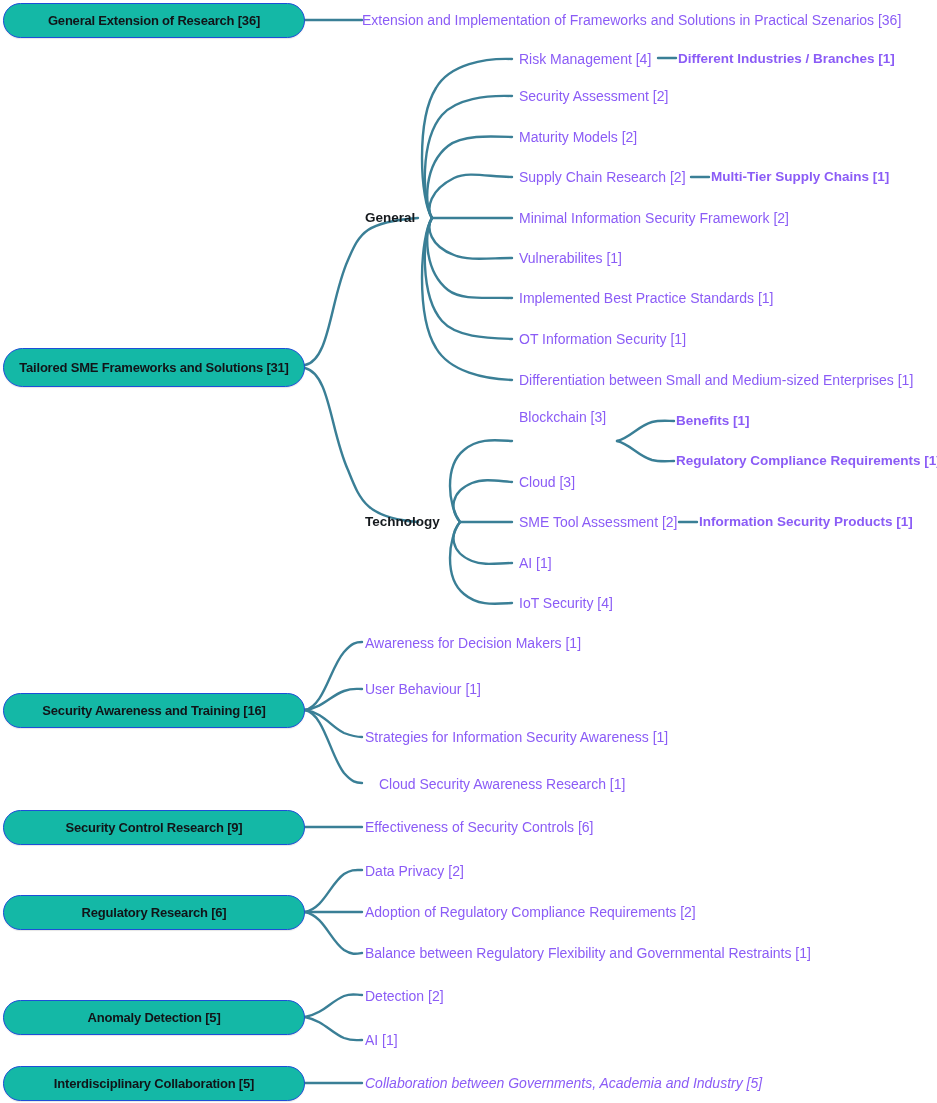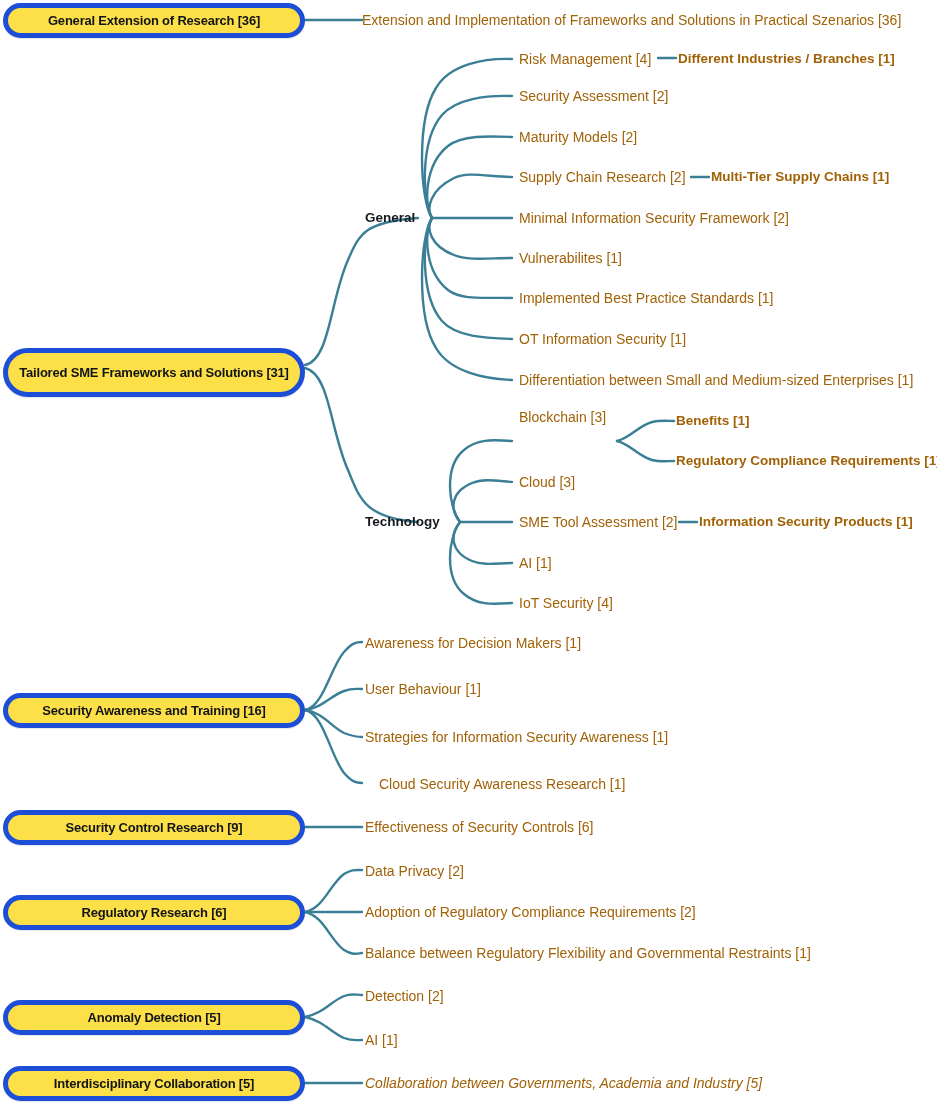--- a/index.html
+++ b/index.html
@@ -3,22 +3,22 @@
 <meta charset="utf-8">
 <title>Mind Map</title>
 <style>
   html,body{margin:0;padding:0;background:#ffffff;}
   body{width:937px;height:1103px;font-family:"Liberation Sans","DejaVu Sans",sans-serif;}
   #map{position:relative;width:937px;height:1103px;overflow:hidden;background:#fff;}
   svg.links{position:absolute;left:0;top:0;width:937px;height:1103px;}
   .pill{
     position:absolute;
     box-sizing:border-box;
-    background:#fde047;
-    border:5px solid #1d4ed8;
+    background:#14b8a6;
+    border:1px solid #1d4ed8;
     border-radius:999px;
     display:flex;align-items:center;justify-content:center;
     color:#111418;
     font-weight:bold;
     font-size:13px;
     letter-spacing:-0.2px;
     text-align:center;
     line-height:1.05;
     box-shadow:0 1px 1px rgba(0,0,0,0.10);
   }
@@ -26,21 +26,21 @@
   .branch-label{
     position:absolute;
     color:#15191d;
     font-weight:bold;
     font-size:13.5px;
     white-space:nowrap;
     line-height:1;
   }
   .leaf{
     position:absolute;
-    color:#a16207;
+    color:#8b5cf6;
     font-size:14px;
     white-space:nowrap;
     line-height:1;
     font-weight:normal;
   }
   .leaf.lvl3{font-weight:bold;font-size:13.5px;}
 </style>
 </head>
 <body>
 
@@ -92,21 +92,21 @@
       <path d="M305,1017 C324,1021 330,1032 344,1038 C352,1041 356,1040 362,1040"></path>
 
       <path d="M305,1083 L362,1083"></path>
     </g>
   </svg>
 
   <div class="pill" style="left:3px;top:3px;width:302px;height:35px;">
     <span>General Extension of Research [36]</span>
   </div>
 
-  <div class="pill" style="left:3px;top:348px;width:302px;height:49px;">
+  <div class="pill" style="left:3px;top:348px;width:302px;height:39px;">
     <span>Tailored SME Frameworks and Solutions [31]</span>
   </div>
 
   <div class="pill" style="left:3px;top:693px;width:302px;height:35px;">
     <span>Security Awareness and Training [16]</span>
   </div>
 
   <div class="pill" style="left:3px;top:810px;width:302px;height:35px;">
     <span>Security Control Research [9]</span>
   </div>

